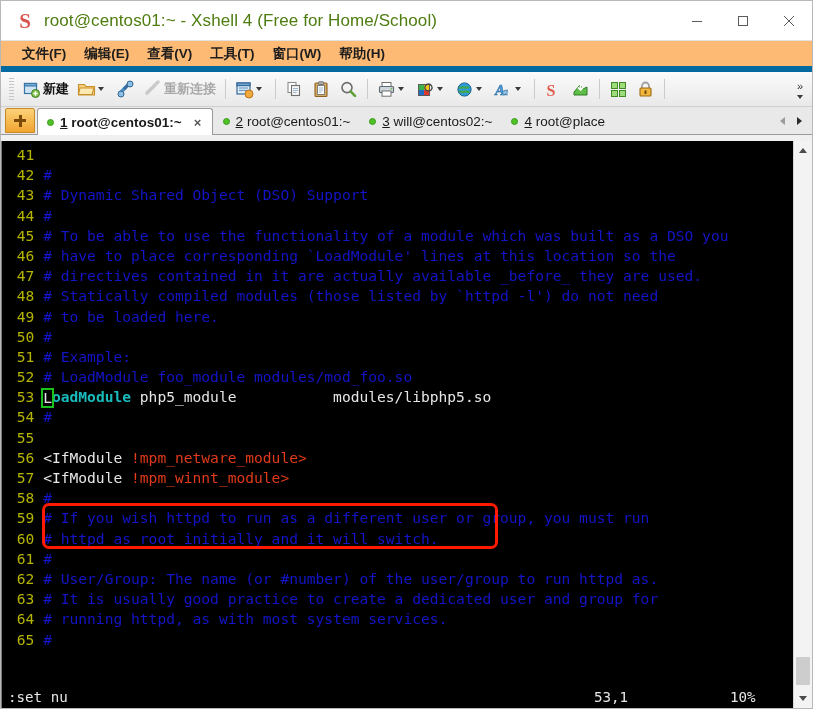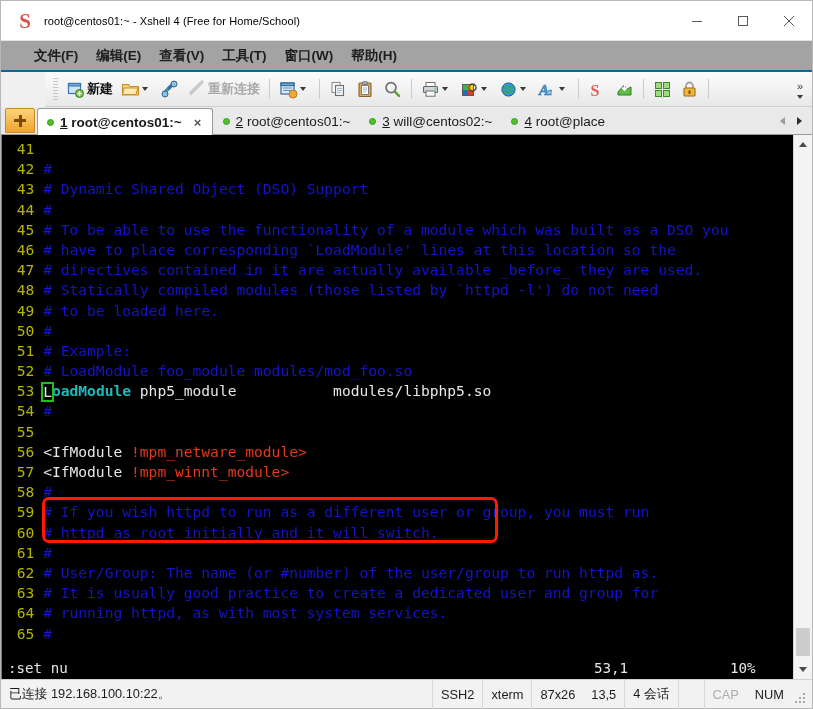--- a/index.html
+++ b/index.html
@@ -31,54 +31,53 @@
     position: relative; flex: 0 0 auto;
   }
   .app-icon .s-glyph {
     font-family: "Liberation Serif", serif;
     font-size: 21px; font-weight: bold;
     color: #d9534f; line-height: 20px;
     display: block; text-align: center;
     text-shadow: 0 1px 0 rgba(255,255,255,.6);
   }
   .title-text {
-    font-size: 11px; color: #000000;
+    font-size: 17px; color: #4d7c0f;
     white-space: nowrap; letter-spacing: .1px;
   }
   .win-btns { margin-left: auto; display: flex; height: 40px; }
   .win-btn {
     width: 46px; height: 40px;
     display: flex; align-items: center; justify-content: center;
     color: #5a5a5a;
   }
   .win-btn svg { display: block; }
 
   
   .menubar {
     height: 31px; min-height: 31px;
-    background: #a3a3a3;
+    background: #fdba74;
     display: flex; align-items: center;
-    padding-left: 24px;
-    border-bottom: 2px solid #0369a1;
+    padding-left: 12px;
+    border-bottom: 6px solid #0369a1;
   }
   .menu-item {
     font-size: 13.5px; color: #1d1d1d;
     padding: 3px 9px; white-space: nowrap;
     font-weight: bold;
   }
 
   
   .toolbar {
     height: 35px; min-height: 35px;
     background: linear-gradient(to bottom,#fbfbfb 0%,#f1f1f1 55%,#e9e9e9 100%);
     display: flex; align-items: center;
     padding: 0 4px 0 8px;
     border-bottom: 1px solid #cfcfcf;
     position: relative;
-    margin-left: 44px;
   }
   .tb-grip {
     width: 5px; height: 22px; margin-right: 4px;
     background-image: repeating-linear-gradient(to bottom,#c6c6c6 0 1px,transparent 1px 3px);
     flex: 0 0 auto;
   }
   .tb-btn {
     height: 27px; display: flex; align-items: center;
     padding: 0 3px; border: 1px solid transparent; border-radius: 3px;
     white-space: nowrap; flex: 0 0 auto;
@@ -167,20 +166,21 @@
   .tri-r {
     border-top: 4.5px solid transparent; border-bottom: 4.5px solid transparent;
     border-left: 5px solid #2c2c2c;
   }
 
   
   .term-wrap {
     flex: 1 1 auto; display: flex; position: relative;
     background: #be185d; overflow: hidden;
     border-left: 1px solid #7a7a7a;
+    margin-top: 6px;
   }
   .term {
     flex: 1 1 auto; position: relative;
     background: #000000;
     font-family: "DejaVu Sans Mono", "Liberation Mono", monospace;
     font-size: 14.6px;
     line-height: 20.2px;
     padding: 4px 0 0 6px;
     overflow: hidden;
     white-space: pre;
@@ -553,26 +553,14 @@
       </div>
       <div class="sb-track">
         <div class="sb-thumb"></div>
       </div>
       <div class="sb-btn">
         <span class="chev-dn"></span>
       </div>
     </div>
   </div>
 
-  <div class="statusbar">
-    <div class="sb-cell sb-grow">已连接 192.168.100.10:22。</div>
-    <div class="sb-cell sep">SSH2</div>
-    <div class="sb-cell sep">xterm</div>
-    <div class="sb-cell sep">87x26</div>
-    <div class="sb-cell">13,5</div>
-    <div class="sb-cell sep">4 会话</div>
-    <div class="sb-cell sep" style="width:26px"></div>
-    <div class="sb-cell sb-dim sep">CAP</div>
-    <div class="sb-cell">NUM</div>
-    <div class="sb-grip"></div>
-  </div>
 
 </div>
 
 </body></html>

